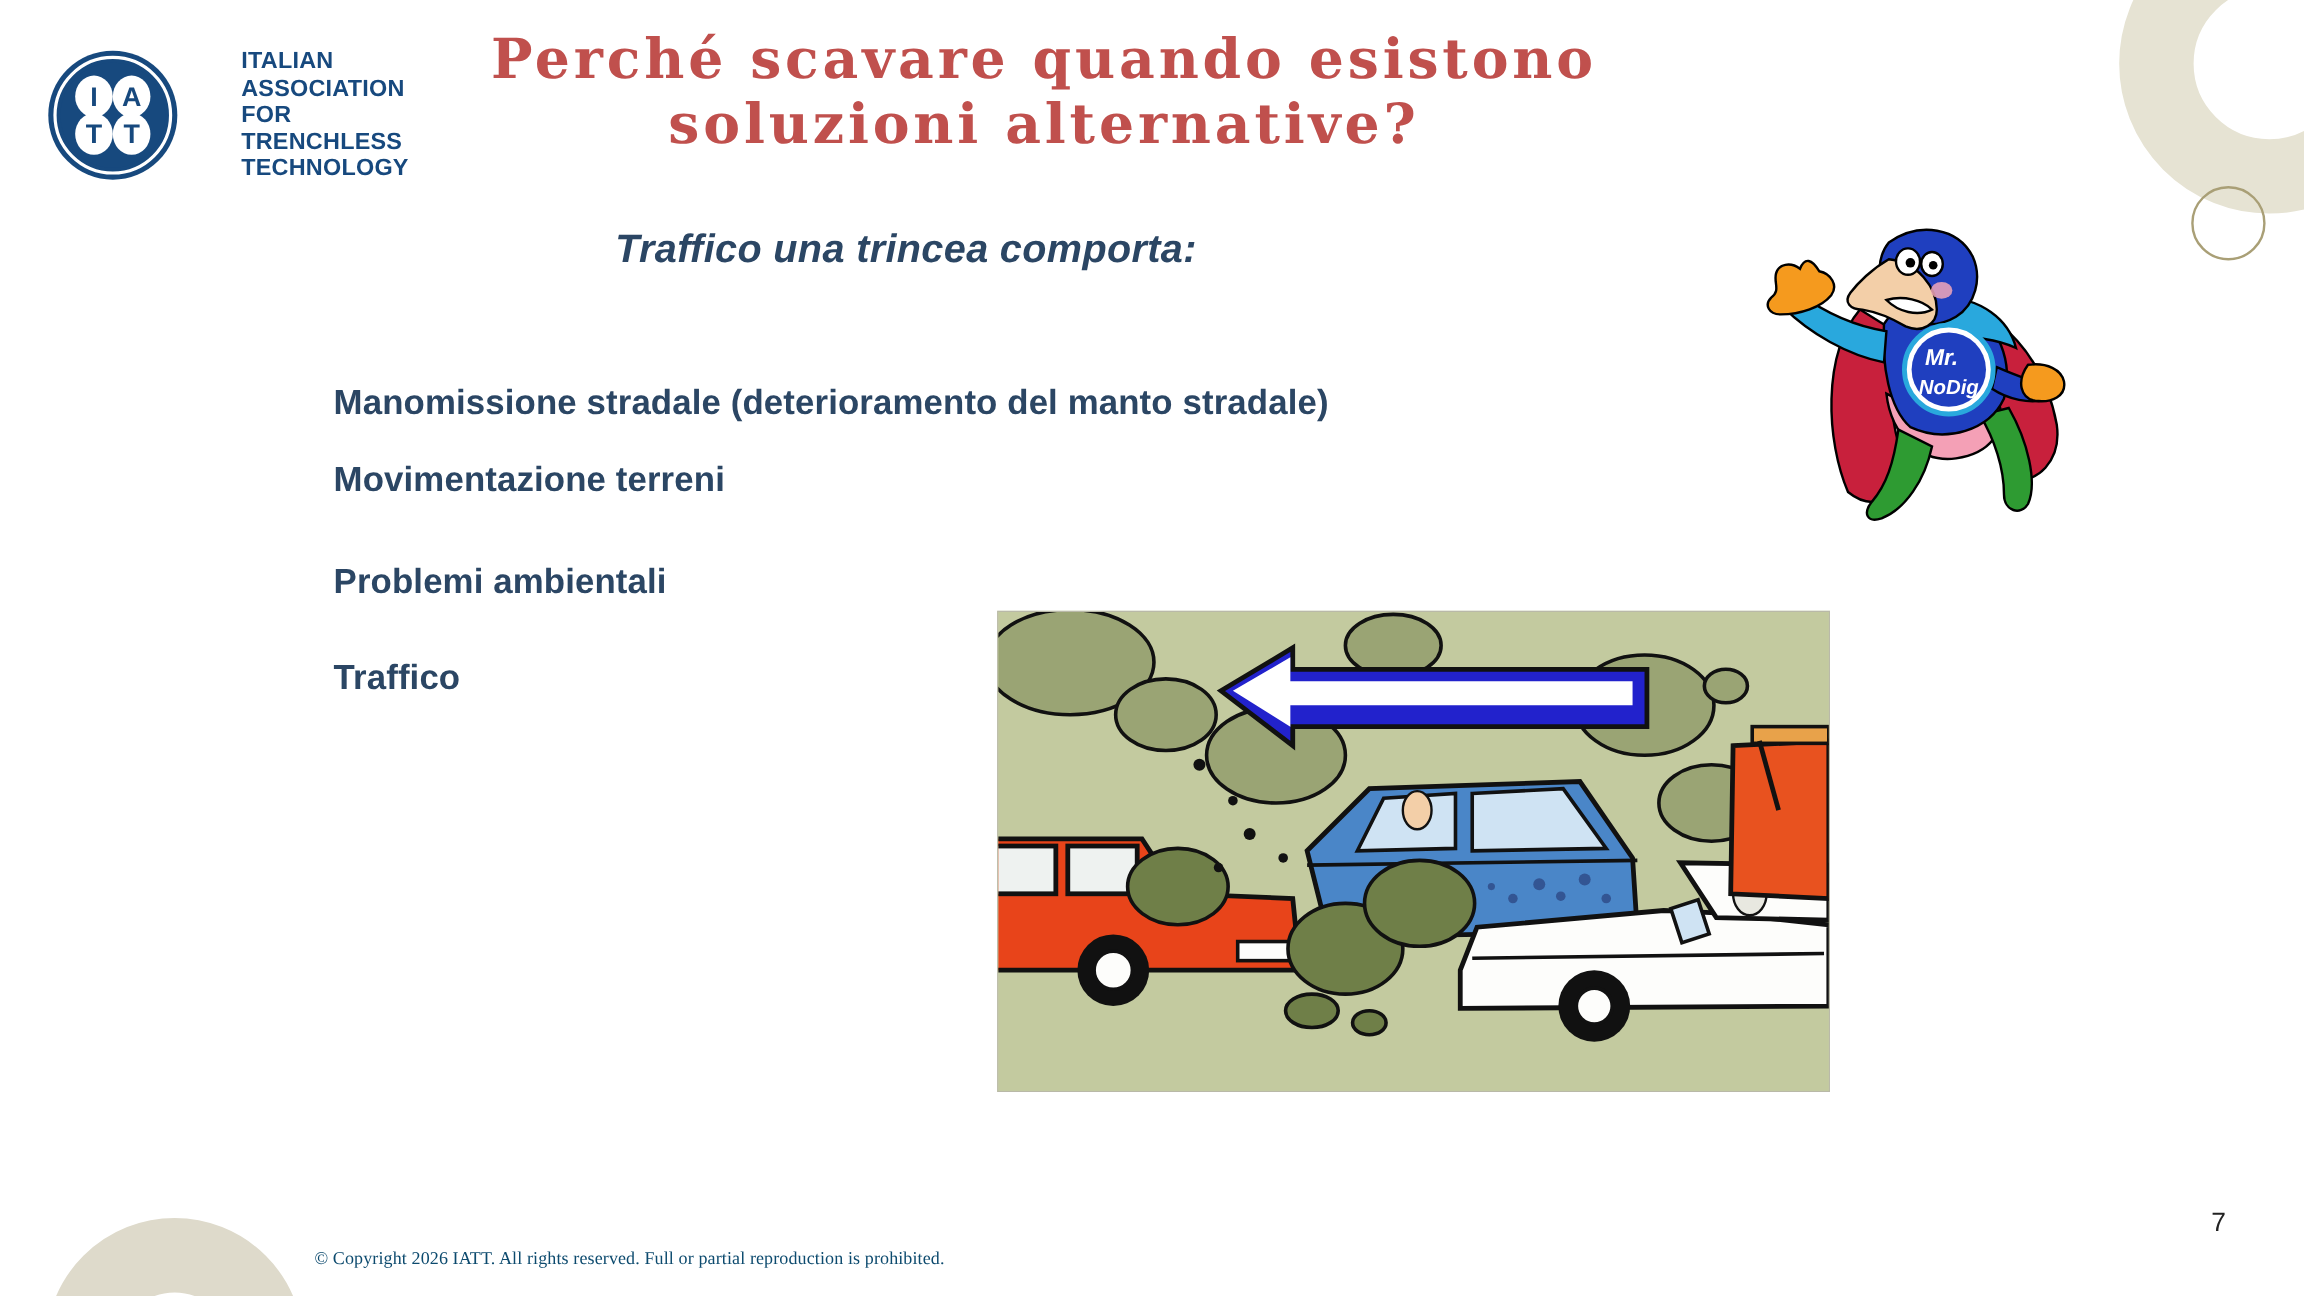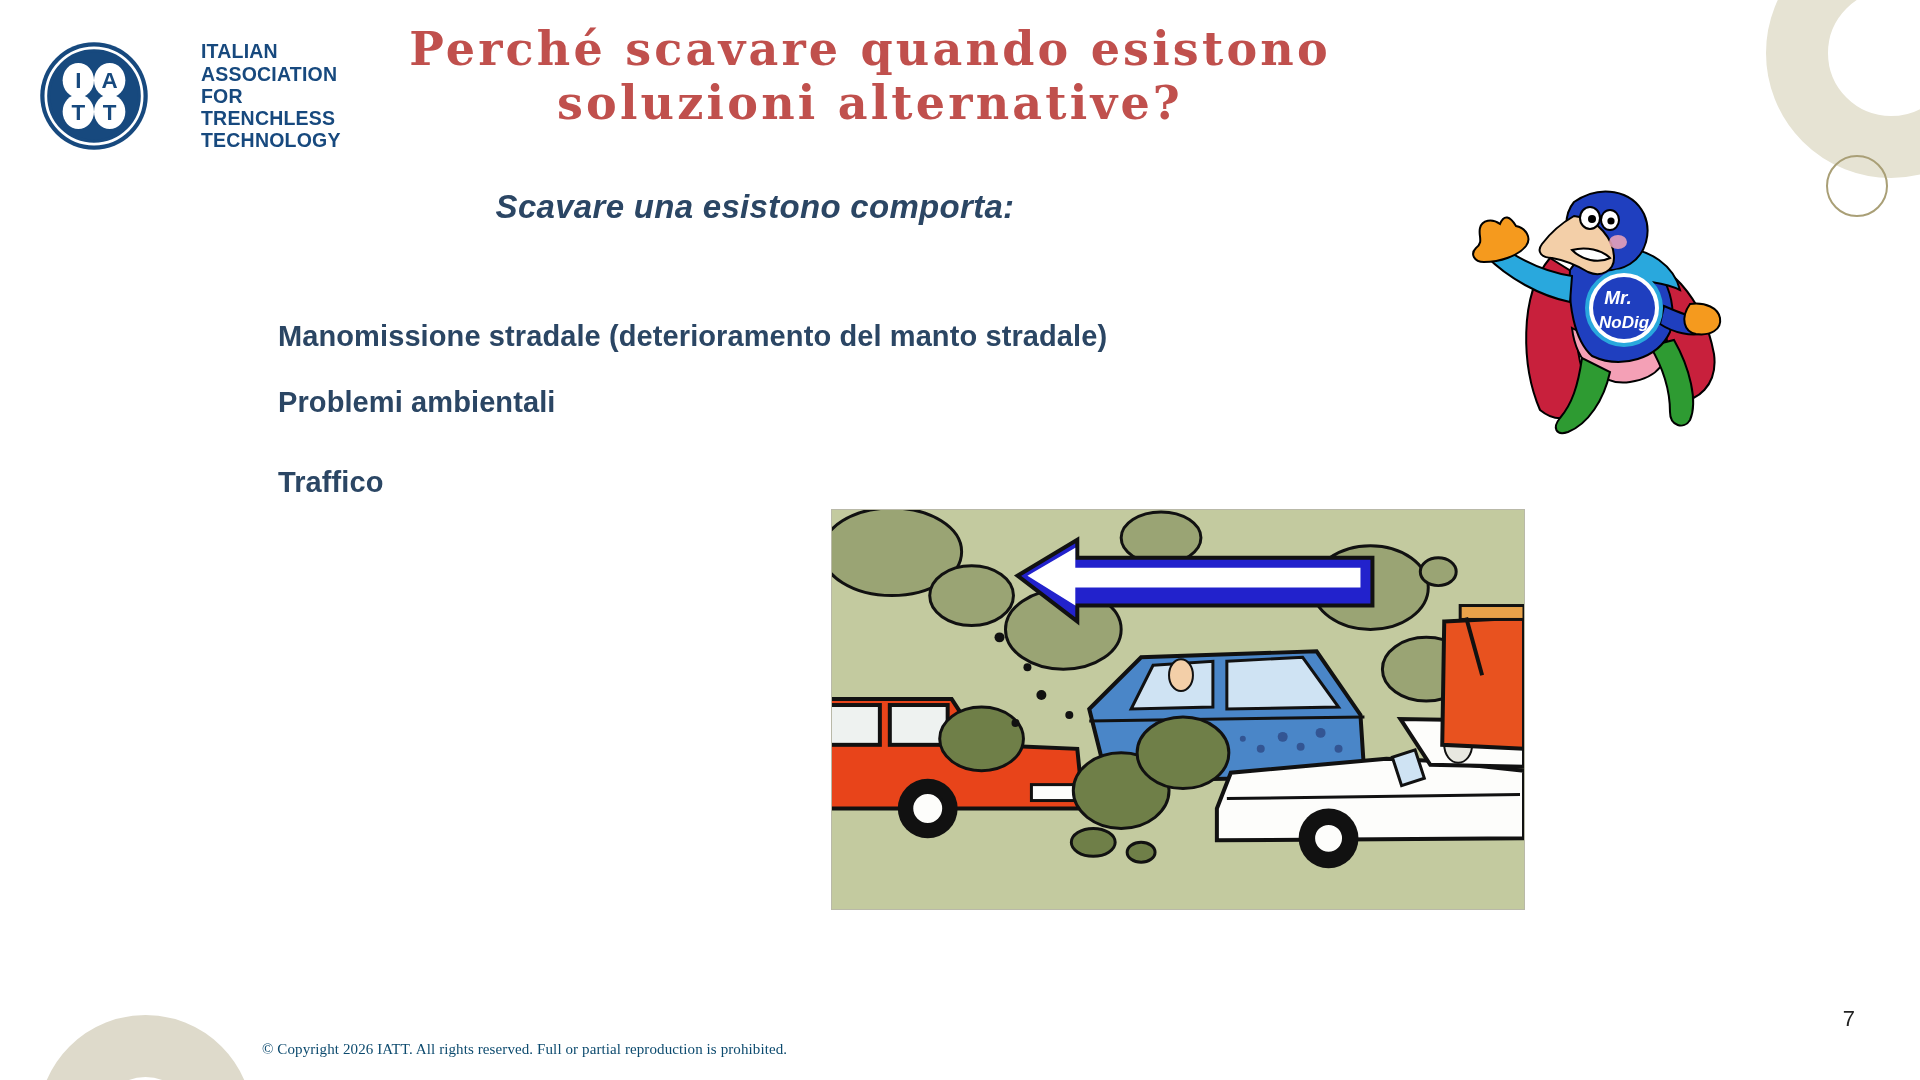--- a/index.html
+++ b/index.html
@@ -95,21 +95,21 @@
     font-weight: bold;
     font-size: 29px;
     color: #2b4664;
     letter-spacing: .1px;
     white-space: nowrap;
   }
   .bullet-item.b0 { margin-top: 0px; }
   .bullet-item.b1 { margin-top: 31px; }
   .bullet-item.b2 { margin-top: 31px; }
   .bullet-item.b3 { margin-top: 32px; }
-  .bullet-item.b4 { margin-top: 33px; }
+  .bullet-item.b4 { margin-top: 52px; }
   .bullet-item.b5 { margin-top: 47px; }
 
   
   .mascot { position: absolute; left: 1422px; top: 178px; width: 320px; height: 268px; }
 
   
   .traffic {
     position: absolute;
     left: 831px; top: 509px;
     width: 694px; height: 401px;
@@ -165,24 +165,25 @@
       <div>TRENCHLESS</div>
       <div>TECHNOLOGY</div>
     </div>
   </div>
 
   <div class="title">
     <span>Perché scavare quando esistono soluzioni</span>
     <span>alternative?</span>
   </div>
 
-  <div class="subtitle">Scavare una esistono comporta:</div>
+  <div class="subtitle">Traffico una trincea comporta:</div>
 
   <div class="bullets">
     <div class="bullet-item b0">Manomissione stradale (deterioramento del manto stradale)</div>
+    <div class="bullet-item b2">Movimentazione terreni</div>
     <div class="bullet-item b4">Problemi ambientali</div>
     <div class="bullet-item b5">Traffico</div>
   </div>
 
   <svg class="mascot" viewBox="0 0 320 268">
 
     <path d="M128 80 C96 118 100 190 118 232 C140 250 160 236 170 214 C152 186 150 132 160 100 Z" fill="#c8203c" stroke="#000" stroke-width="2"></path>
     <path d="M196 72 C246 78 282 122 292 176 C296 206 276 226 252 222 C244 184 222 132 192 106 Z" fill="#c8203c" stroke="#000" stroke-width="2"></path>
 
     <path d="M150 150 C178 166 222 172 244 158 C250 182 236 200 208 204 C180 208 154 186 150 150 Z" fill="#f4a0b6" stroke="#000" stroke-width="2"></path>

